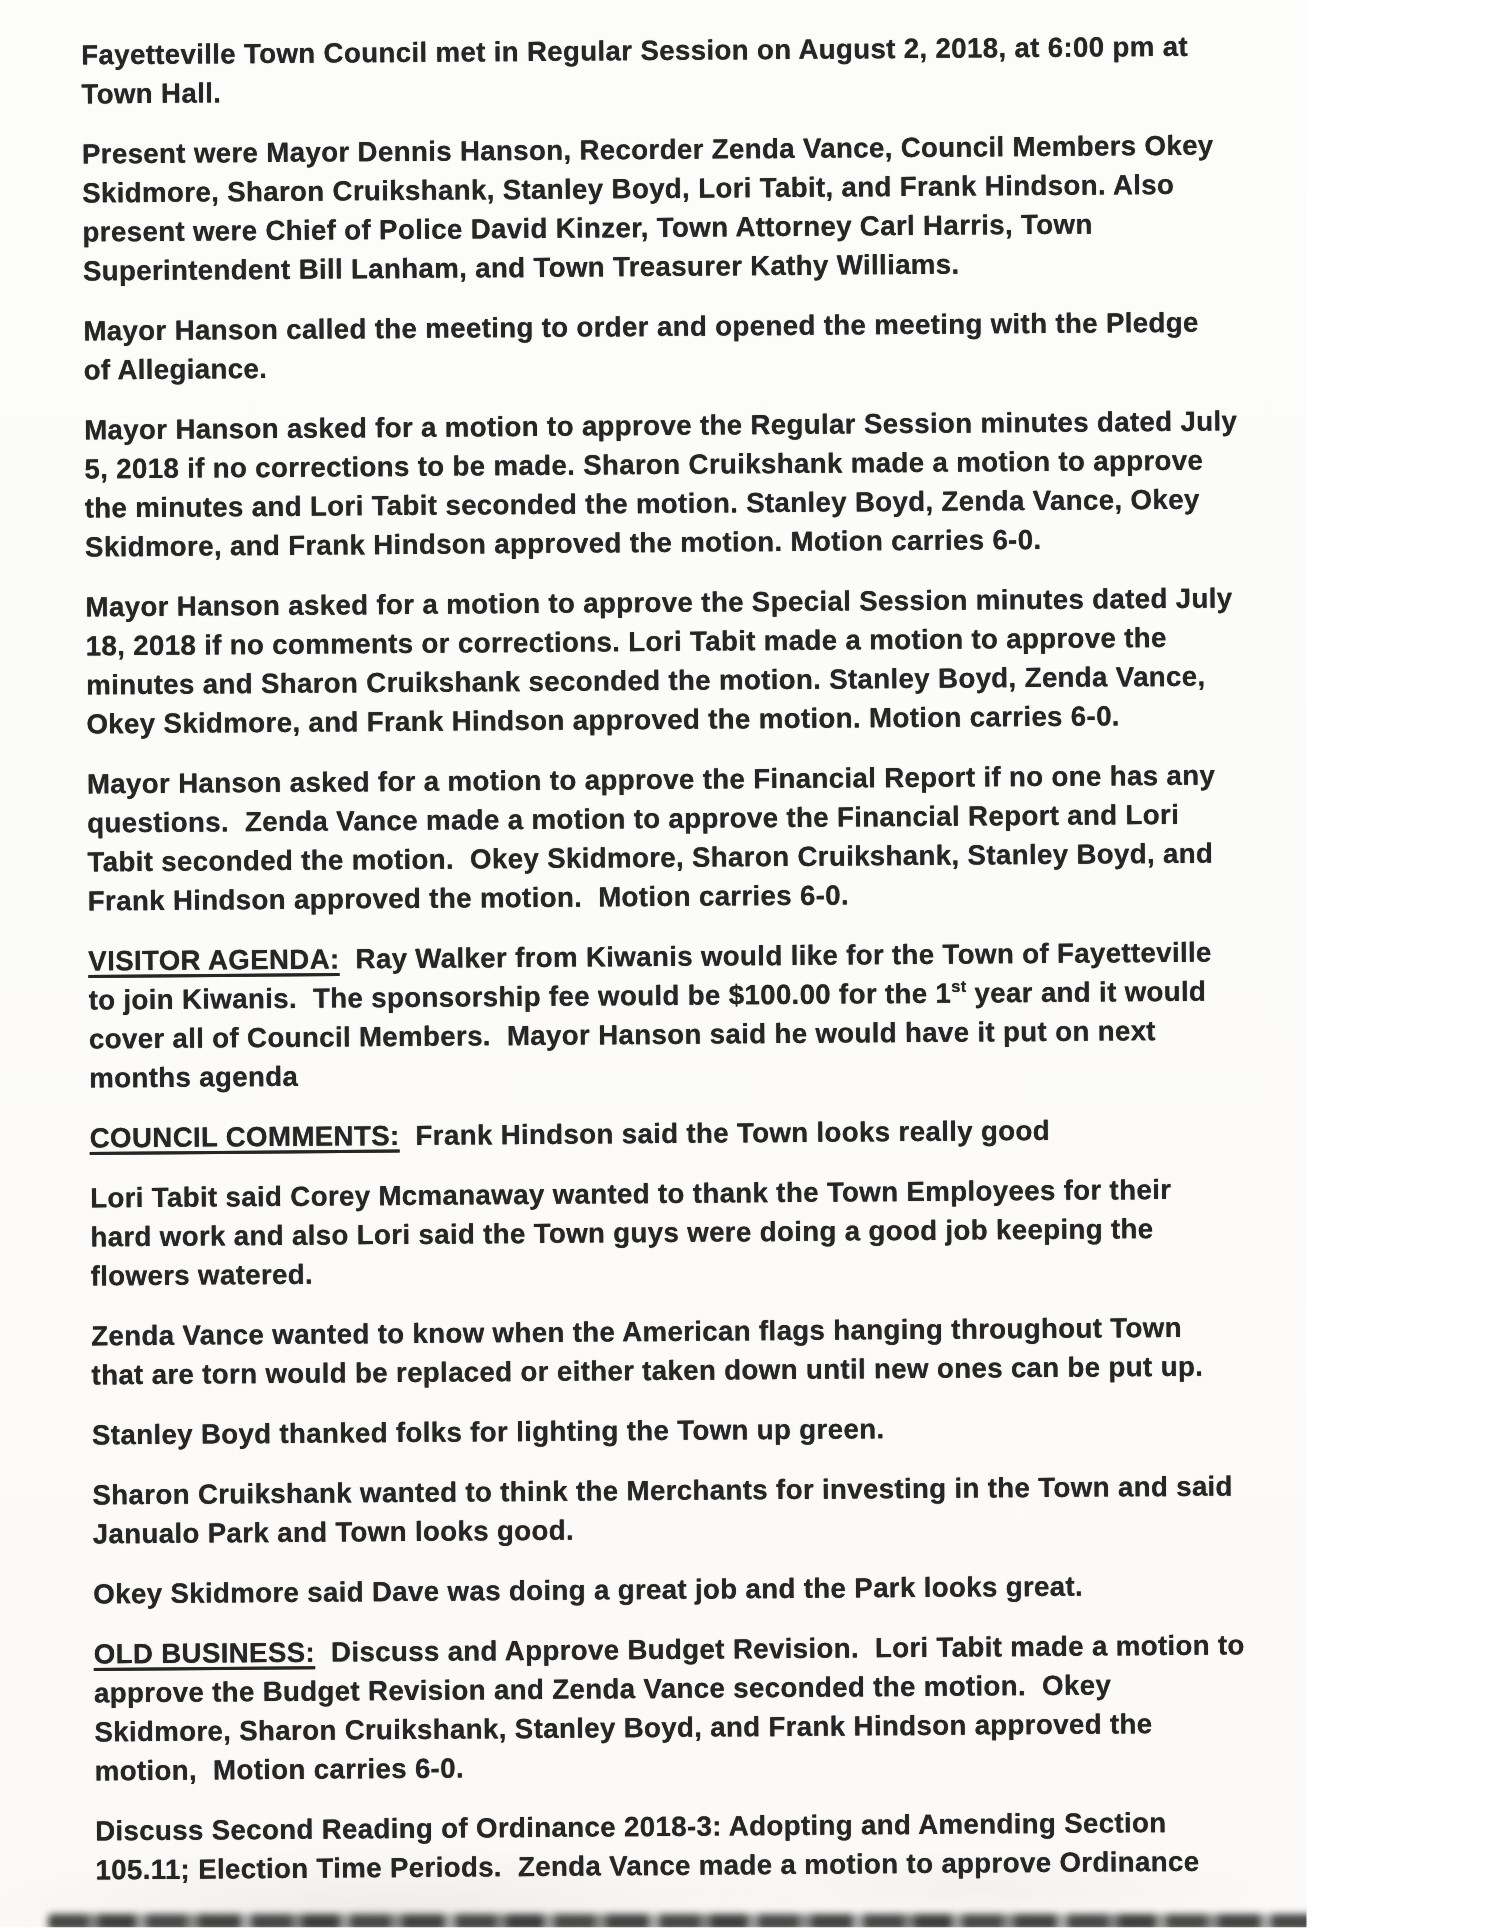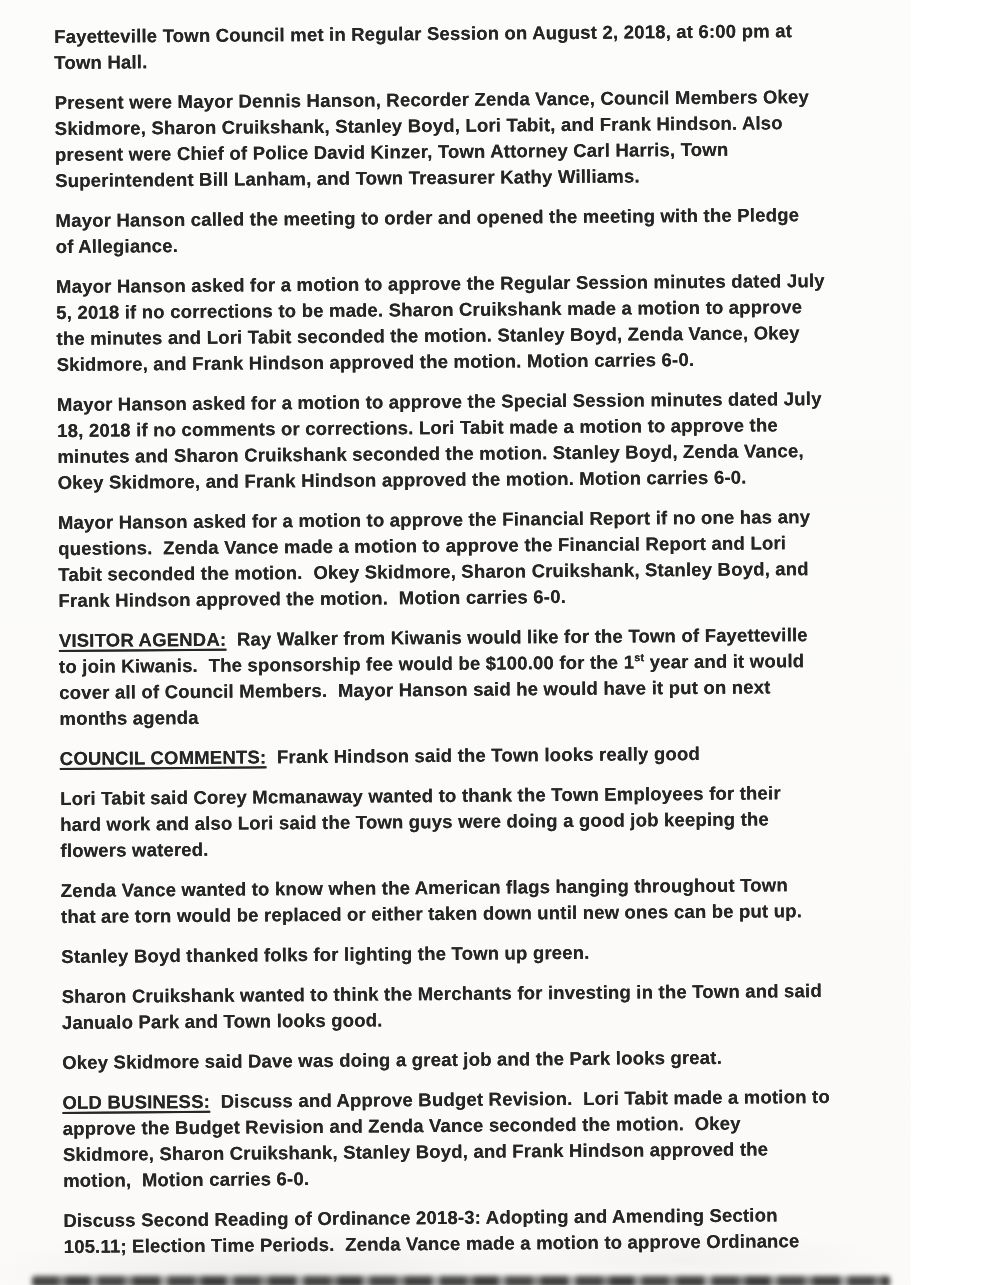--- a/index.html
+++ b/index.html
@@ -10,21 +10,20 @@
   .page {
     position: relative;
     width: 871px;
     height: 1285px;
     background:
       radial-gradient(ellipse 420px 60px at 30% 99%, rgba(120,120,120,0.10), transparent 70%),
       radial-gradient(ellipse 300px 40px at 75% 98%, rgba(140,140,140,0.08), transparent 70%),
       linear-gradient(#fcfcfb, #fbfaf8);
     overflow: hidden;
     font-family: "Liberation Sans", sans-serif;
-    padding-left: 40px;
   }
   .content {
     position: absolute;
     top: 24px;
     left: 54px;
     width: 940px;
     transform: rotate(-0.45deg);
     transform-origin: 0 0;
     color: #262626;
     font-weight: 700;

